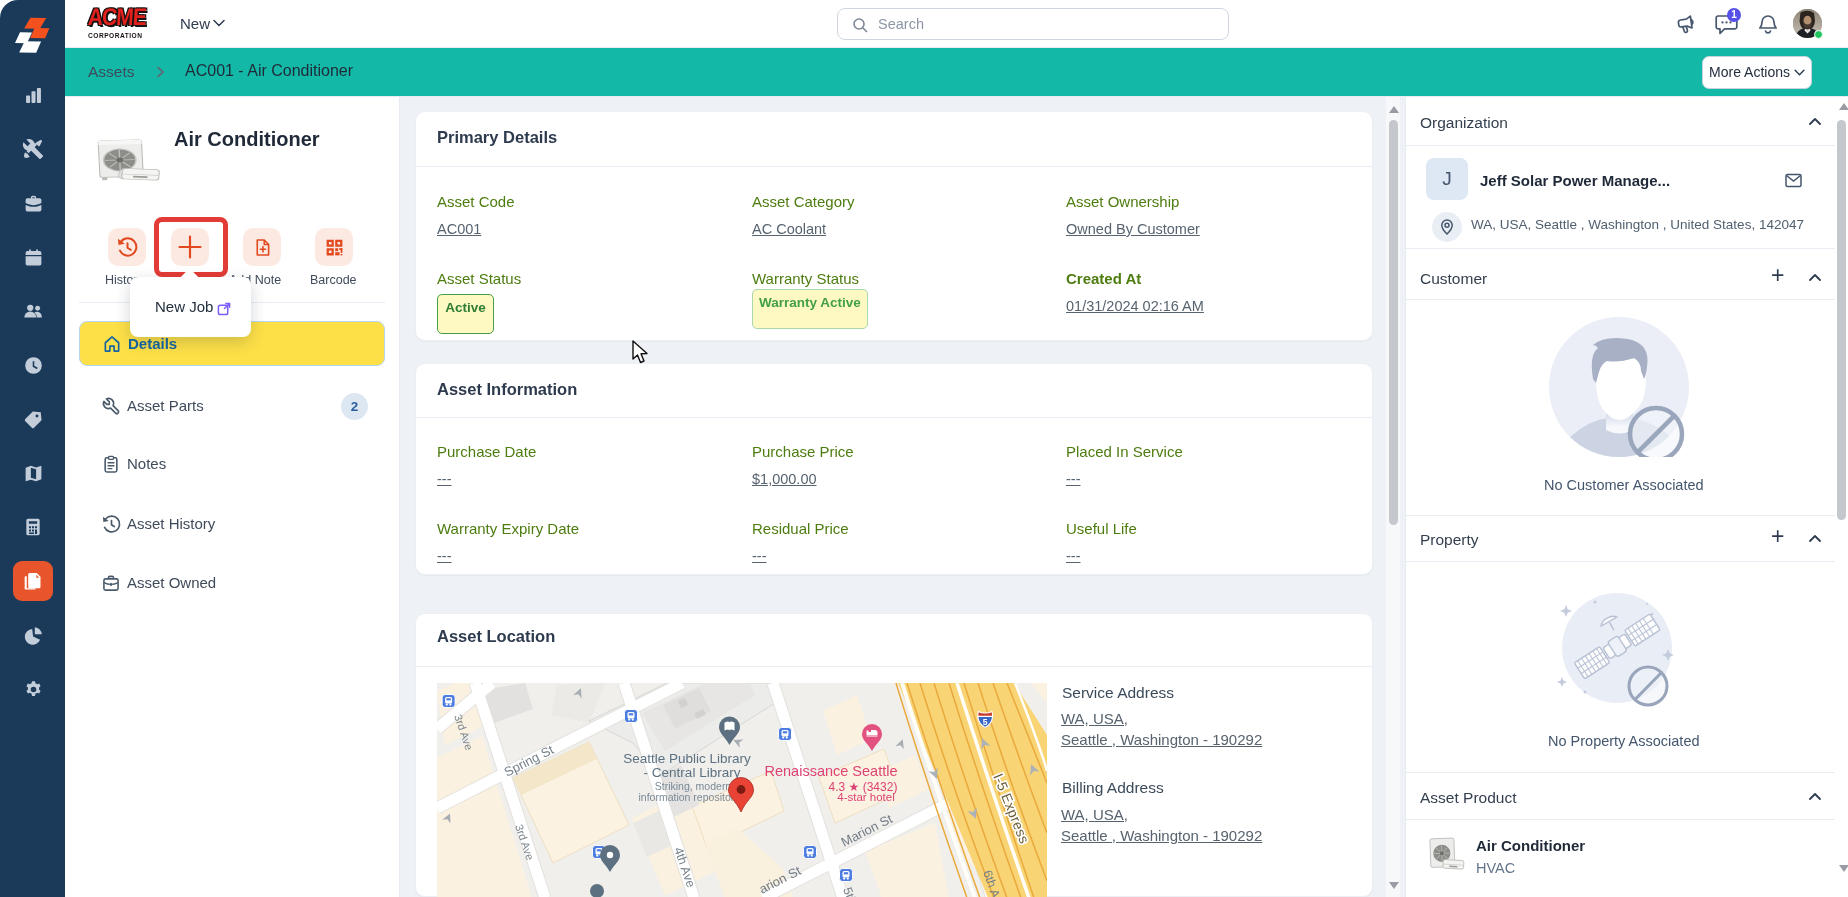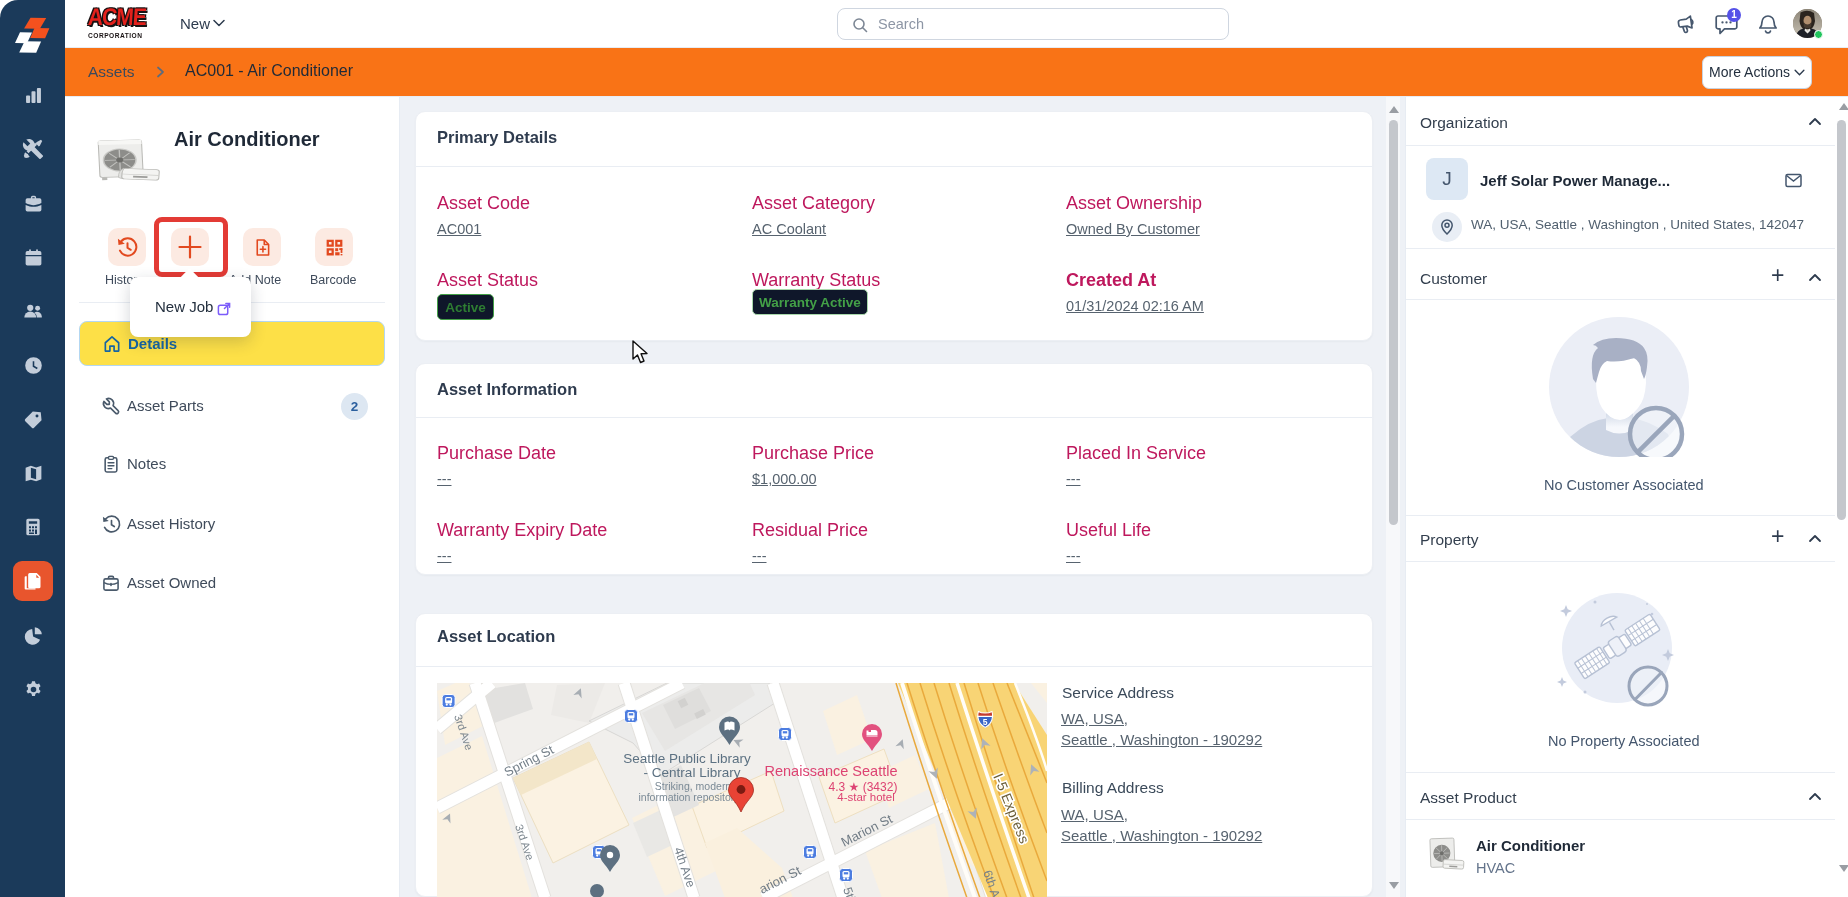--- a/index.html
+++ b/index.html
@@ -8,21 +8,21 @@
 .snav { position:absolute; left:13px; width:40px; height:40px; display:flex; align-items:center; justify-content:center; }
 #header { position:absolute; left:65px; top:0; width:1783px; height:48px; background:#fff; border-bottom:1px solid #e7ecf3; }
 #acme { position:absolute; left:23px; top:5px; width:54px; text-align:center; }
 #acme .a1 { font-weight:bold; font-size:21px; color:#e3211c; letter-spacing:-1px; transform:skewX(-4deg) scaleY(1.15); display:block; line-height:24px; text-shadow:-1.2px -1.2px 0 #181213,1.2px -1.2px 0 #181213,-1.2px 1.2px 0 #181213,1.5px 1.5px 0 #181213; }
 #acme .a2 { font-weight:bold; font-size:6.6px; color:#181213; letter-spacing:0.5px; display:block; margin-top:3px; }
 #hnew { position:absolute; left:115px; top:15px; font-size:15px; color:#2d3b4e; }
 #search { position:absolute; left:772px; top:8px; width:392px; height:32px; border:1px solid #cfd6e0; border-radius:8px; background:#fff; }
 #search .ph { position:absolute; left:40px; top:7px; font-size:14.5px; color:#8d96a5; }
 #search svg { position:absolute; left:14px; top:8px; }
 .hbadge { position:absolute; background:#5551e8; color:#fff; border-radius:8px; font-size:10px; font-weight:bold; text-align:center; line-height:14px; height:14px; }
-#crumbbar { position:absolute; left:65px; top:48px; width:1783px; height:49px; background:#f97316; border-bottom:1px solid #e7ecf3; }
+#crumbbar { position:absolute; left:65px; top:48px; width:1783px; height:49px; background:#14b8a6; border-bottom:1px solid #e7ecf3; }
 #crumbbar .c1 { position:absolute; left:23px; top:15px; font-size:15.5px; color:#3c4a5c; }
 #crumbbar .c2 { position:absolute; left:120px; top:14px; font-size:16px; color:#1f2a38; font-weight:500; }
 #moreactions { position:absolute; left:1702px; top:56px; width:110px; height:33px; border:1px solid #c9d2de; border-radius:7px; background:#fff; font-size:14px; color:#232f3e; text-align:center; line-height:31px; }
 #leftpanel { position:absolute; left:65px; top:97px; width:335px; height:800px; background:#fff; border-right:1px solid #e7ecf3; }
 #lp-title { position:absolute; left:109px; top:31px; font-size:20px; font-weight:bold; color:#1f2937; }
 .actbtn { position:absolute; top:131px; width:38px; height:38px; background:#fceae2; border-radius:10px; display:flex; align-items:center; justify-content:center; }
 .actlbl { position:absolute; top:176px; font-size:12.5px; color:#3f4b5b; }
 #redbox { position:absolute; left:89px; top:120px; width:74px; height:60px; border:5px solid #e33b35; border-radius:8px; background:#fff; }
 #popup { position:absolute; left:65px; top:180px; width:121px; height:60px; background:#fff; border-radius:8px; box-shadow:0 5px 16px rgba(30,40,60,0.2); z-index:5; }
 #popup .caret { position:absolute; left:53px; top:-6px; width:13px; height:13px; background:#fff; transform:rotate(45deg); }
@@ -32,23 +32,23 @@
 .navitem { position:absolute; left:14px; width:306px; height:45px; }
 .navitem .ic { position:absolute; left:22px; top:12px; }
 .navitem .tx { position:absolute; left:48px; top:13px; font-size:15px; color:#3f4b5b; }
 .navitem.active { background:#fde047; border:1px solid #b3d7f2; border-radius:8px; }
 .navitem.active .tx { color:#1565a3; font-weight:bold; }
 #badge2 { position:absolute; left:262px; top:9px; width:27px; height:27px; background:#dde7f2; border-radius:50%; font-size:13.5px; font-weight:bold; color:#2a5f9e; text-align:center; line-height:27px; }
 #main { position:absolute; left:400px; top:97px; width:1005px; height:800px; background:#eef1f6; }
 .card { position:absolute; left:15px; width:958px; background:#fff; border-radius:10px; border:1px solid #eceff4; box-shadow:0 1px 2px rgba(30,40,60,0.04); }
 .cardtitle { position:absolute; left:21px; top:16px; font-size:16.5px; font-weight:bold; color:#2e3b4e; }
 .carddiv { position:absolute; left:0; width:100%; height:1px; background:#e9edf3; }
-.flabel { position:absolute; font-size:18px; color:#be185d; }
+.flabel { position:absolute; font-size:15px; color:#4d7c0f; }
 .fvalue { position:absolute; font-size:14.5px; color:#57636f;text-decoration:underline; }
-.badge-green { position:absolute; border:1px solid #43a047; background:#0f172a; color:#2e7d32; font-weight:bold; font-size:13.5px; border-radius:5px; height:26px; line-height:25px; text-align:center; }
+.badge-green { position:absolute; border:1px solid #43a047; background:#fef9c3; color:#2e7d32; font-weight:bold; font-size:13.5px; border-radius:5px; height:40px; line-height:25px; text-align:center; }
 .sbthumb { position:absolute; background:#c4c7cc; border-radius:5px; }
 .sbarrow { position:absolute; width:0; height:0; }
 #rightpanel { position:absolute; left:1405px; top:97px; width:443px; height:800px; background:#fff; border-left:1px solid #e7ecf3; }
 .rsec-title { position:absolute; left:14px; font-size:15.5px; color:#333f4e; }
 .rdiv { position:absolute; left:0; width:429px; height:1px; background:#e9edf3; }
 .rplus { position:absolute; font-size:23px; color:#2e3b4e; font-weight:400; font-family:"Liberation Sans",sans-serif; }
 .rchev { position:absolute; left:402px; }
 </style>
 </head>
 <body>

